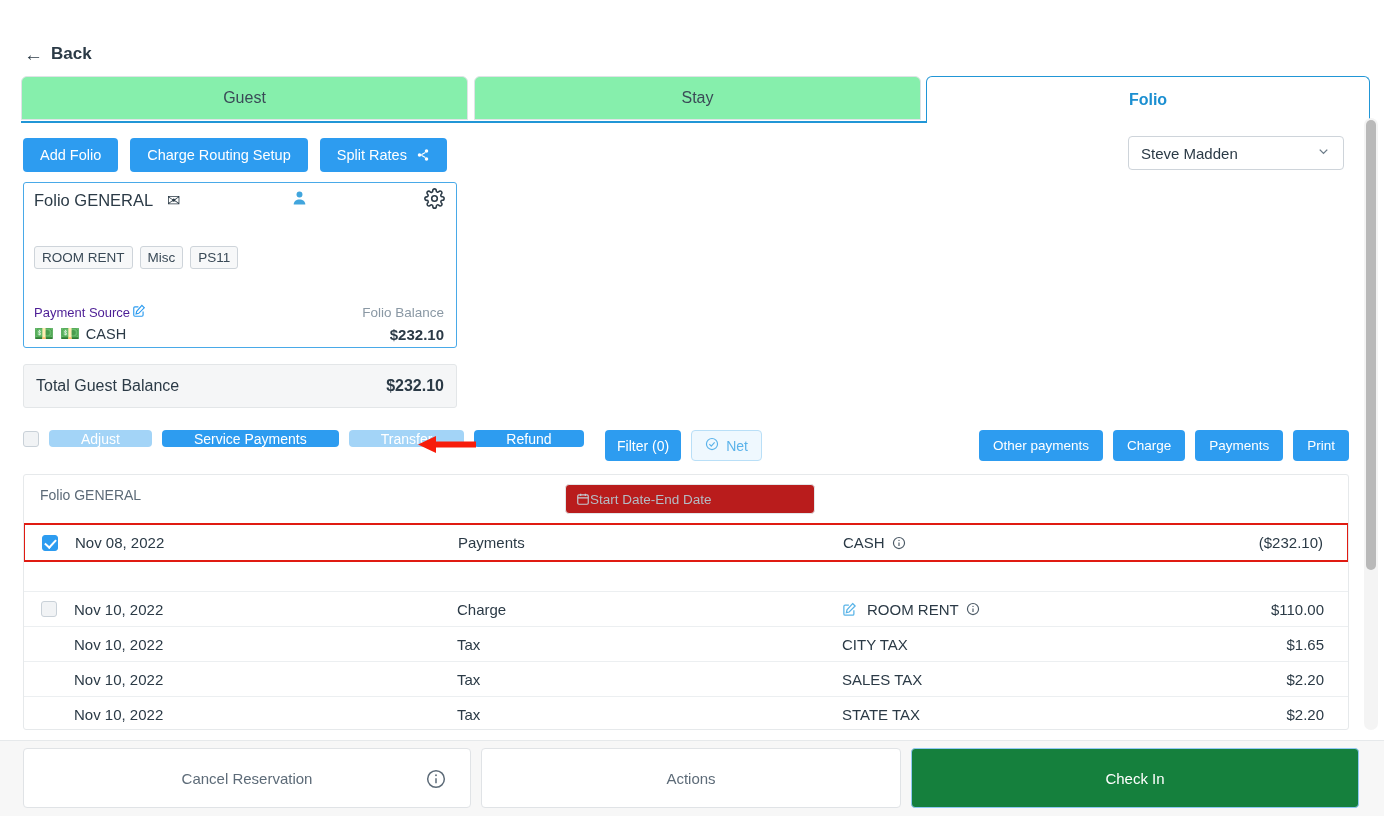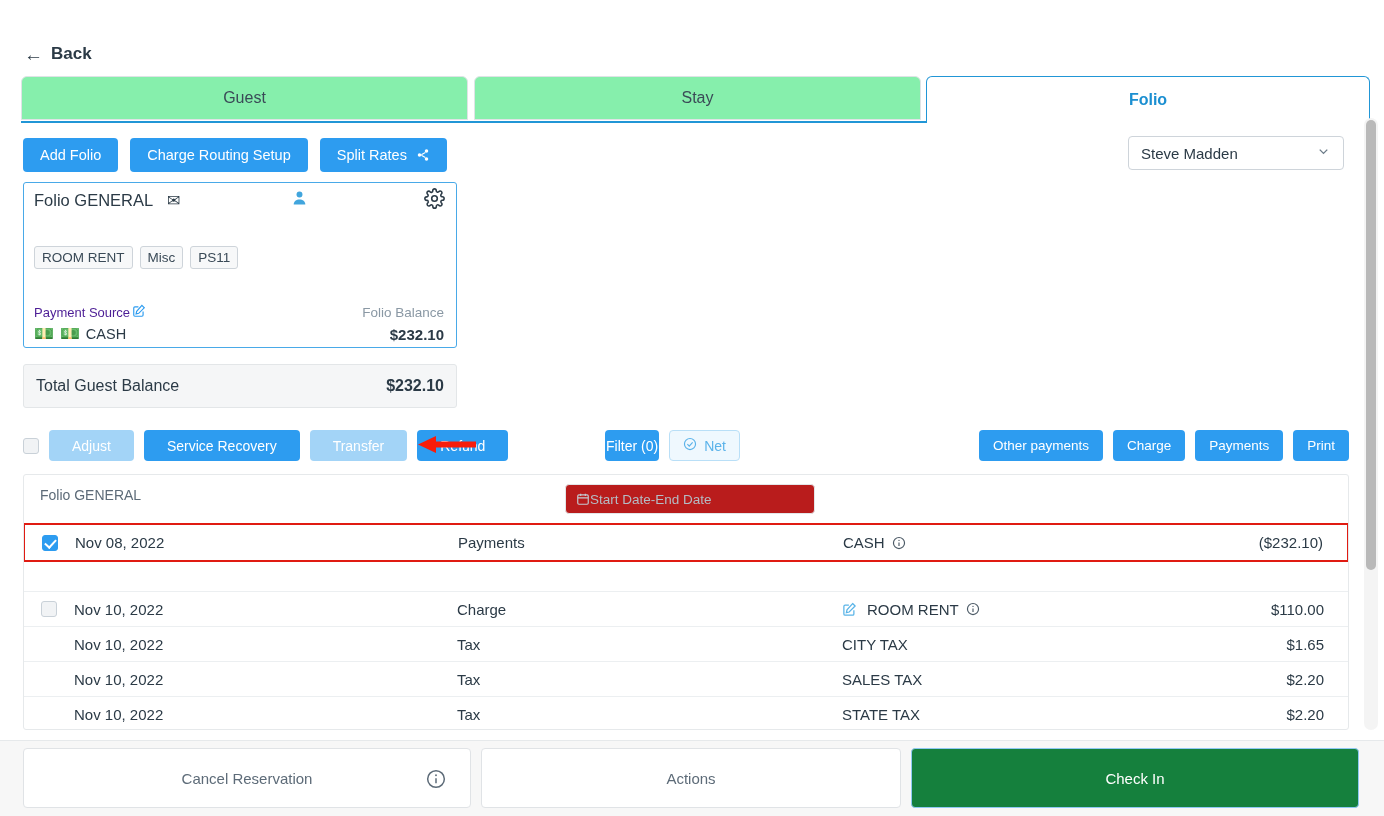--- a/index.html
+++ b/index.html
@@ -105,23 +105,23 @@
   }
   .cbox.checked {
     background: #2d9cf0; border-color: #2d9cf0; position: relative;
   }
   .cbox.checked::after {
     content: ""; position: absolute; left: 4px; top: 1px;
     width: 5px; height: 9px; border: solid #fff; border-width: 0 2px 2px 0;
     transform: rotate(43deg);
   }
   .ar-left { position: absolute; left: 0; top: 0; display: flex; align-items: center; gap: 10px; }
-  .ar-left .btn { height: 31px; padding: 0 23px; font-size: 14px; }
+  .ar-left .btn { height: 17px; padding: 0 32px; font-size: 14px; }
   .ar-mid { position: absolute; left: 582px; top: 0; display: flex; align-items: center; gap: 10px; }
-  .ar-mid .btn { height: 31px; padding: 0 1px; font-size: 14px; }
+  .ar-mid .btn { height: 31px; padding: 0 12px; font-size: 14px; }
   .net-btn {
     height: 31px; padding: 0 13px; display: inline-flex; align-items: center; gap: 7px;
     background: #eff8fe; border: 1px solid #b9dff7; border-radius: 4px;
     color: #5bb3ea; font-size: 14px; cursor: pointer;
   }
   .ar-right { position: absolute; right: 0; top: 0; display: flex; align-items: center; gap: 10px; }
   .ar-right .btn { height: 31px; padding: 0 14px; font-size: 13.5px; }
 
   
   .red-arrow { position: absolute; left: 418px; top: 436px; width: 58px; height: 17px; }
@@ -280,21 +280,21 @@
 
   <div class="total-bar">
     <span class="lbl">Total Guest Balance</span>
     <span class="val">$232.10</span>
   </div>
 
   <div class="action-row">
     <div class="ar-left">
       <span class="cbox"></span>
       <button class="btn disabled">Adjust</button>
-      <button class="btn">Service Recovery</button>
+      <button class="btn">Service Payments</button>
       <button class="btn disabled">Transfer</button>
       <button class="btn">Refund</button>
     </div>
 
     <div class="ar-mid">
       <button class="btn">Filter (0)</button>
       <button class="net-btn">
         <span>
           <svg width="14" height="14" viewBox="0 0 24 24" fill="none" stroke="#5bb3ea" stroke-width="2">
             <circle cx="12" cy="12" r="9.5"></circle>

